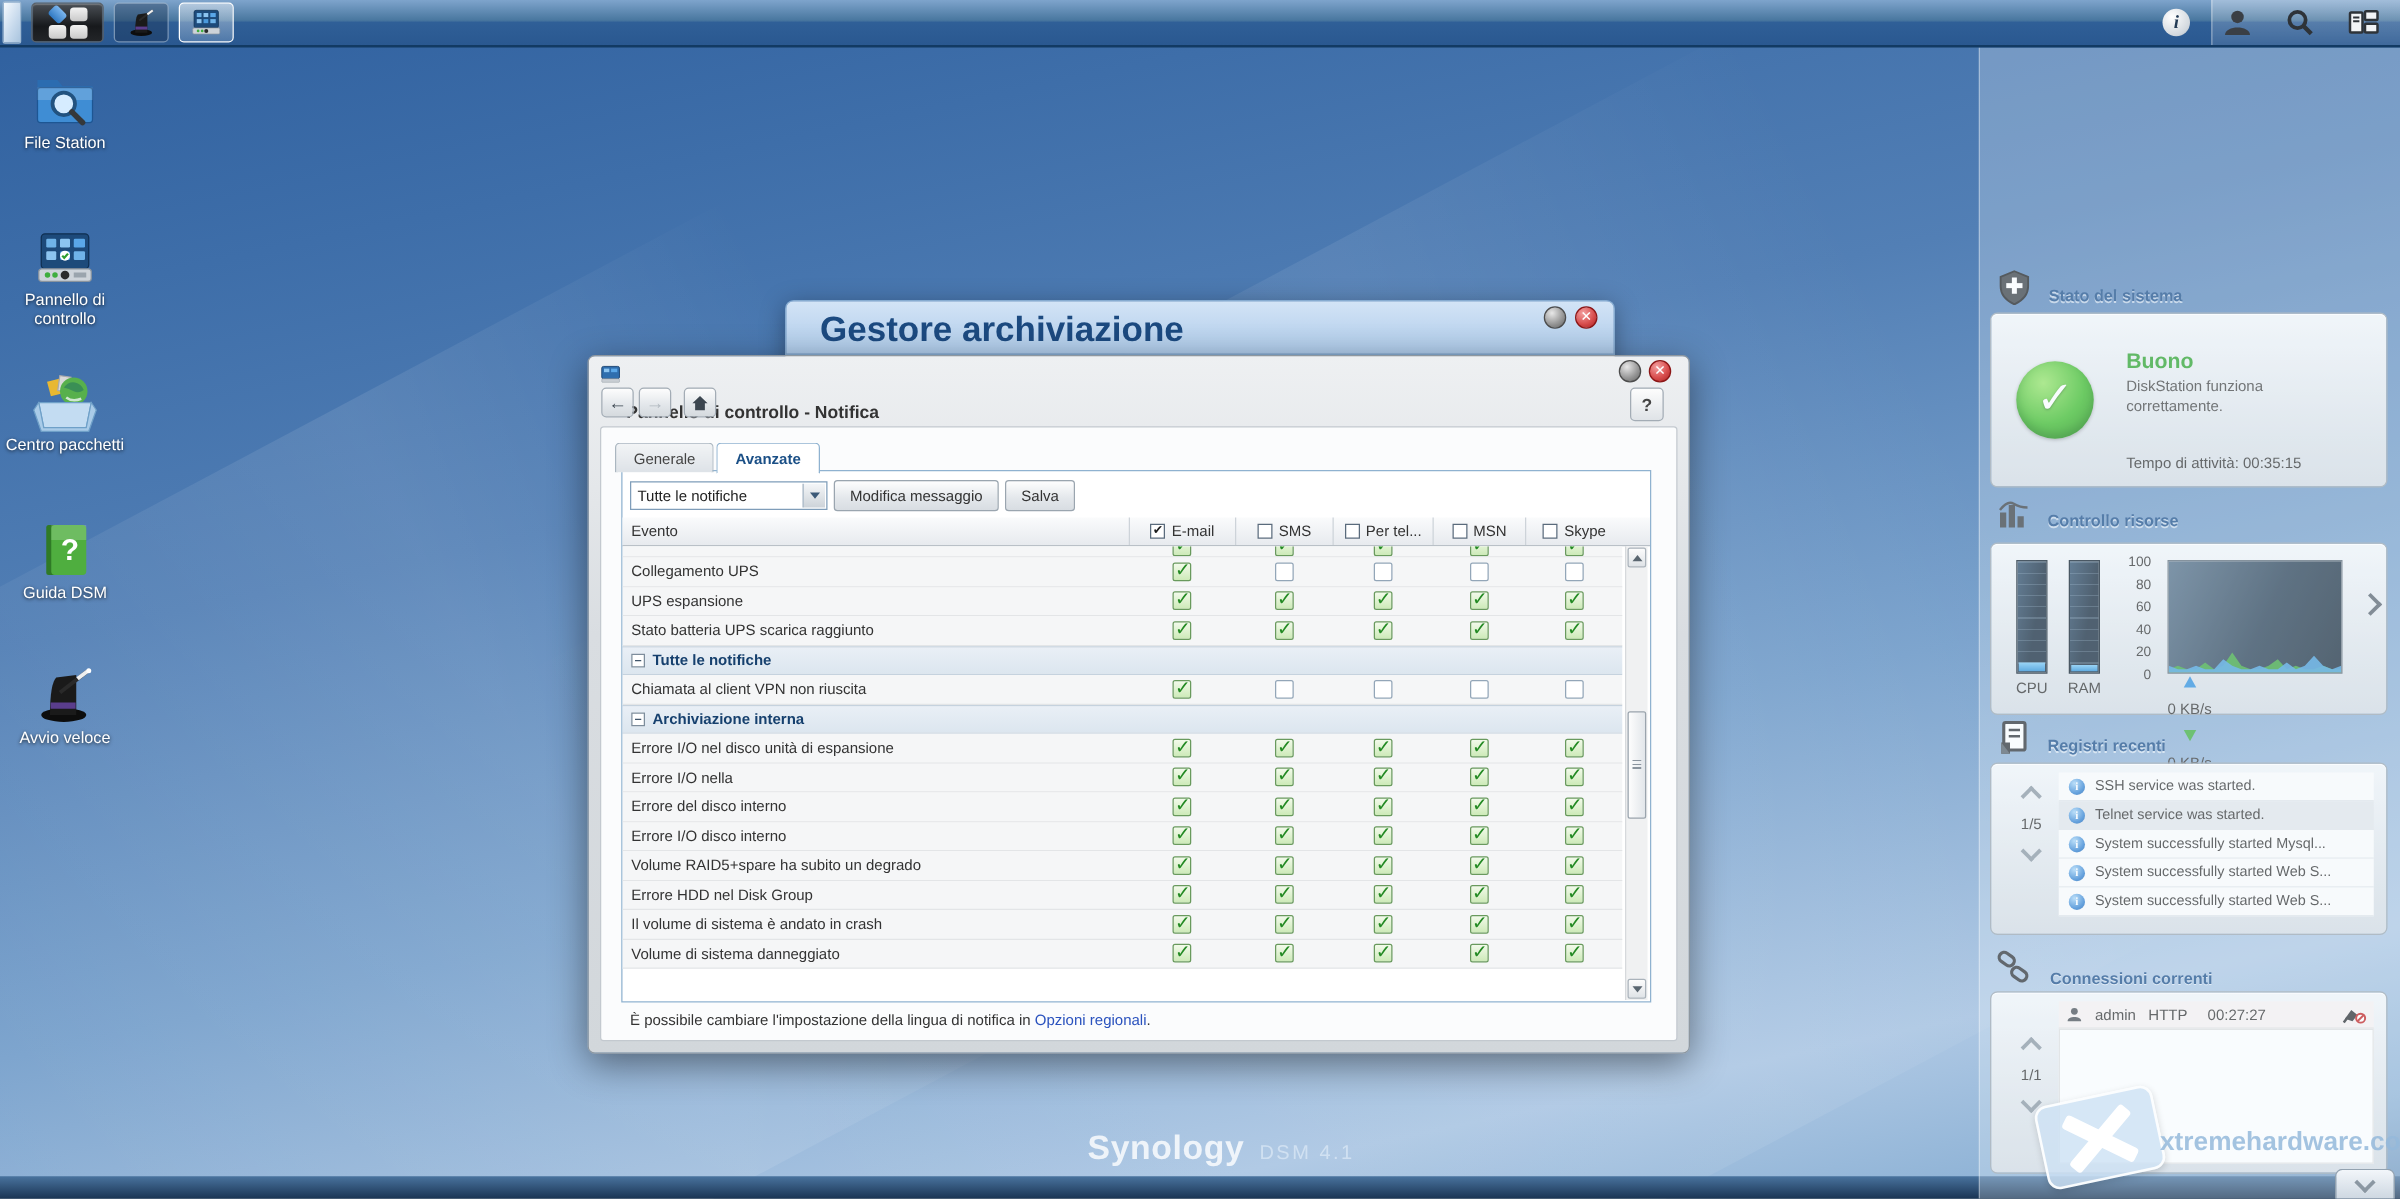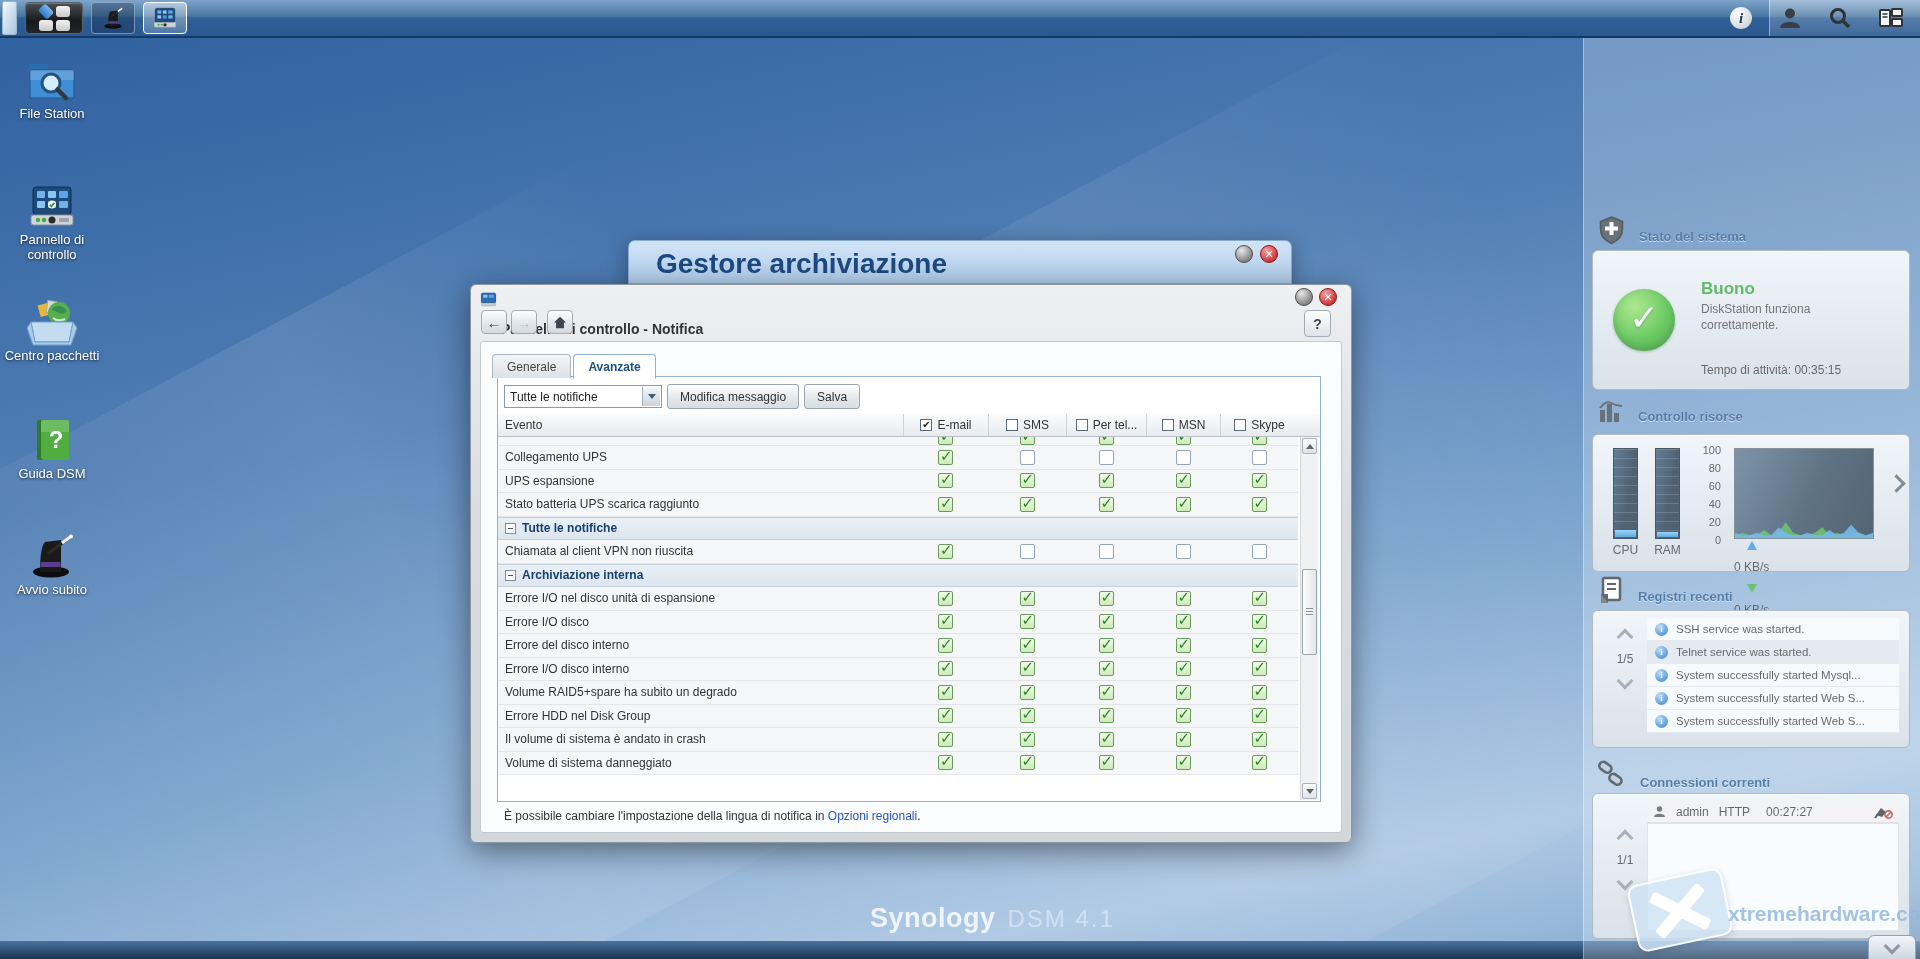--- a/index.html
+++ b/index.html
@@ -177,21 +177,21 @@
   .watermark{position:absolute;left:1624px;top:868px;z-index:9;pointer-events:none;}
   .wm-tile{position:absolute;left:8px;top:8px;width:92px;height:64px;border-radius:10px;transform:rotate(-12deg);
     background:rgba(205,225,244,.8);border:2px solid rgba(255,255,255,.9);box-shadow:0 2px 6px rgba(0,0,0,.15);}
   .wm-x1,.wm-x2{position:absolute;left:14px;top:27px;width:64px;height:12px;background:#fff;border-radius:3px;}
   .wm-x1{transform:rotate(38deg);} .wm-x2{transform:rotate(-38deg);}
   .wm-text{position:absolute;left:104px;top:34px;font-size:21px;font-weight:700;color:rgba(148,184,219,.85);white-space:nowrap;}
 
   
   .branding{position:absolute;left:870px;top:903px;display:flex;align-items:baseline;gap:12px;z-index:2;}
   .brand-name{font-size:27px;font-weight:700;color:rgba(255,255,255,.8);letter-spacing:.5px;}
-  .brand-ver{font-size:24px;color:rgba(230,240,250,.6);letter-spacing:2px;}
+  .brand-ver{font-size:16px;color:rgba(230,240,250,.6);letter-spacing:2px;}
 </style>
 </head>
 <body>
 
 <div id="screen">
   <div class="streak s1"></div>
   <div class="streak s2"></div>
   <div class="bottom-strip"></div>
 
   <div class="taskbar">
@@ -317,21 +317,21 @@
     <div class="img">
         <svg width="50" height="48" viewBox="0 0 48 48">
       <ellipse cx="23" cy="40" rx="18" ry="5.5" fill="#0d0d0d"></ellipse>
       <path d="M12 40 Q12 15 17 10 L33 8 Q33 22 33 40 Z" fill="#1a1a1a"></path>
       <rect x="12.5" y="30" width="20" height="5" fill="#5a3d8c"></rect>
       <line x1="20" y1="22" x2="42" y2="5" stroke="#2a2a2a" stroke-width="3.2"></line>
       <line x1="34" y1="11" x2="42" y2="5" stroke="#efefef" stroke-width="3.2"></line>
       <circle cx="43" cy="4.5" r="2" fill="#fff"></circle>
     </svg>
       </div>
-    <div class="lbl">Avvio subito</div>
+    <div class="lbl">Avvio veloce</div>
   </div>
 
   <div class="bg-window">
     <div class="bg-titlebar"></div>
     <div class="bg-body"></div>
     <div class="bg-title">Gestore archiviazione</div>
     <div class="bg-winbtns">
       <div class="sphere min"></div>
       <div class="sphere close">✕</div>
     </div>
@@ -513,21 +513,21 @@
               <span class="cb-on"></span>
             </span>
             <span class="ccell c3">
               <span class="cb-on"></span>
             </span>
             <span class="ccell c4">
               <span class="cb-on"></span>
             </span>
           </div>
           <div class="trow item">
-            <span class="rlabel">Errore I/O disco</span>
+            <span class="rlabel">Errore I/O nella</span>
             <span class="ccell c0">
               <span class="cb-on"></span>
             </span>
             <span class="ccell c1">
               <span class="cb-on"></span>
             </span>
             <span class="ccell c2">
               <span class="cb-on"></span>
             </span>
             <span class="ccell c3">

